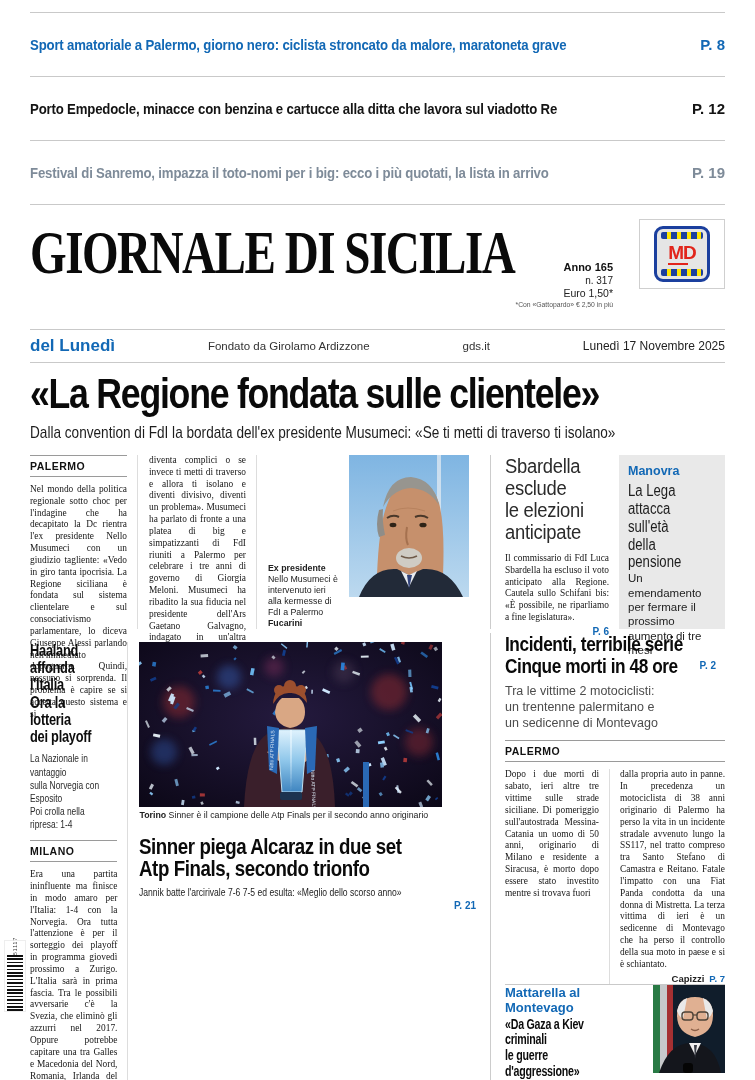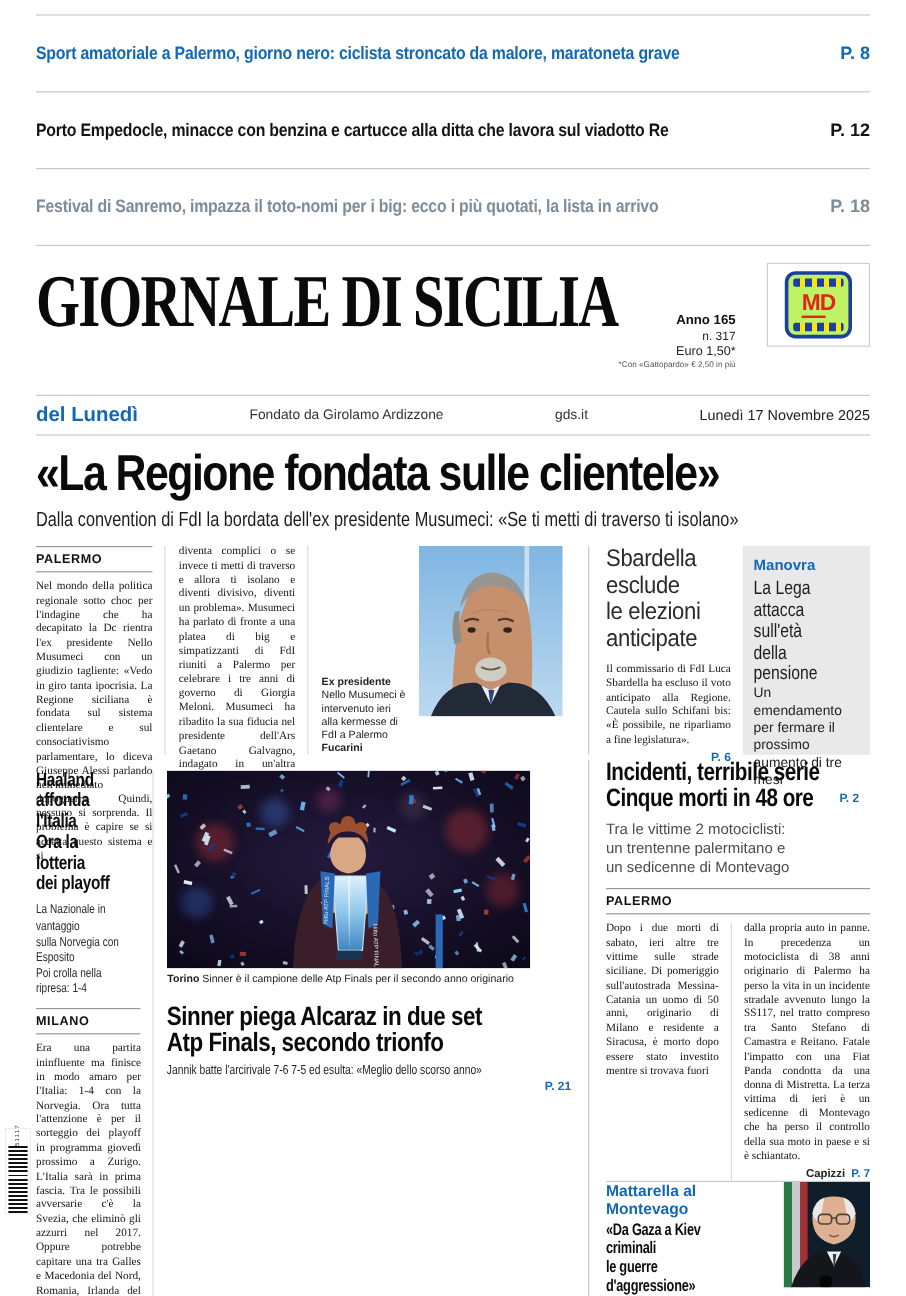--- a/index.html
+++ b/index.html
@@ -35,21 +35,21 @@
   .mast-title{position:absolute;left:0;top:-6px;font-family:"Liberation Serif",serif;font-weight:bold;
               font-size:62px;letter-spacing:-2px;color:#0a0a0a;transform:scaleX(0.76);transform-origin:0 50%;
               white-space:nowrap;line-height:1;top:2px;}
   .mast-info{position:absolute;right:112px;top:42px;text-align:right;line-height:1.25;}
   .mi-anno{font-weight:bold;font-size:11px;}
   .mi-num{font-size:10px;color:#222;}
   .mi-price{font-size:10.5px;color:#222;}
   .mi-note{font-size:6.8px;color:#555;margin-top:1px;}
   .md-slot{position:absolute;right:0;top:0;width:86px;height:70px;border:1px solid #cfcfcf;
            display:flex;align-items:center;justify-content:center;background:#fff;}
-  .md-logo{width:56px;height:56px;background:#bef264;border:3px solid #1b3f9e;border-radius:9px;
+  .md-logo{width:56px;height:56px;background:#e5e5e5;border:3px solid #1b3f9e;border-radius:9px;
            display:flex;flex-direction:column;align-items:center;justify-content:space-between;padding:3px 4px;}
   .md-dash{width:100%;height:7px;background:repeating-linear-gradient(90deg,#1b3f9e 0 6px,#ffe500 6px 10px);border-radius:2px;}
   .md-letters{font-weight:bold;font-size:19px;color:#e1251b;letter-spacing:-1px;line-height:1;}
   .md-under{width:20px;height:2px;background:#e1251b;margin-top:1px;}
 
   
   .infobar{width:695px;margin-top:6px;border-top:1px solid #c9c9c9;border-bottom:1px solid #c9c9c9;
            display:flex;align-items:center;justify-content:space-between;padding:6px 0;}
   .ib-edition{color:#1268b5;font-weight:bold;font-size:17px;}
   .ib-founded,.ib-site{font-size:11.5px;color:#333;}
@@ -152,21 +152,21 @@
     <div class="teaser-row t-blue">
       <span class="t-text condense" style="--sx:.88;transform:scaleX(.88)">Sport amatoriale a Palermo, giorno nero: ciclista stroncato da malore, maratoneta grave</span>
       <span class="t-page">P. 8</span>
     </div>
     <div class="teaser-row t-black">
       <span class="t-text condense" style="transform:scaleX(.88)">Porto Empedocle, minacce con benzina e cartucce alla ditta che lavora sul viadotto Re</span>
       <span class="t-page">P. 12</span>
     </div>
     <div class="teaser-row t-gray">
       <span class="t-text condense" style="transform:scaleX(.88)">Festival di Sanremo, impazza il toto-nomi per i big: ecco i più quotati, la lista in arrivo</span>
-      <span class="t-page">P. 18</span>
+      <span class="t-page">P. 19</span>
     </div>
   </div>
 
   <div class="masthead">
     <div class="mast-title">GIORNALE DI SICILIA</div>
     <div class="mast-info">
       <div class="mi-anno">Anno 165</div>
       <div class="mi-num">n. 317</div>
       <div class="mi-price">Euro 1,50*</div>
       <div class="mi-note">*Con «Gattopardo» € 2,50 in più</div>

